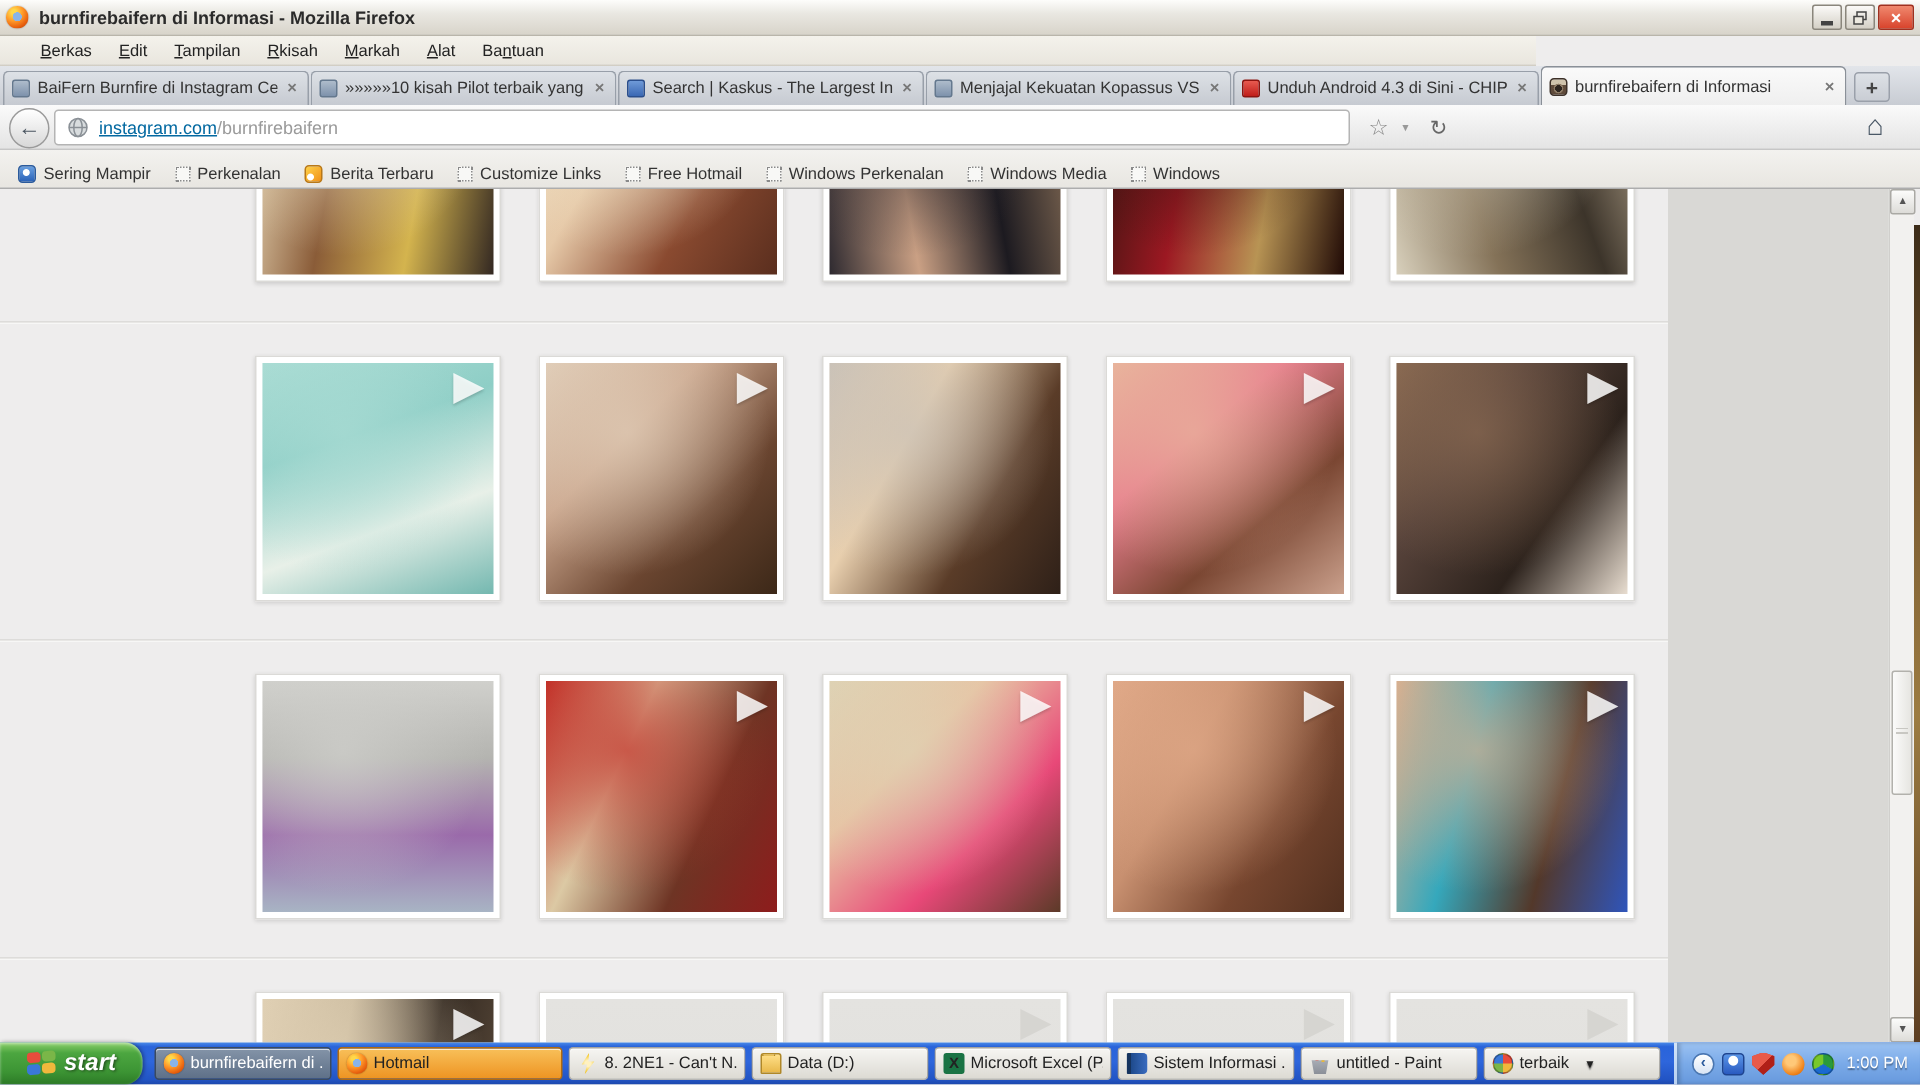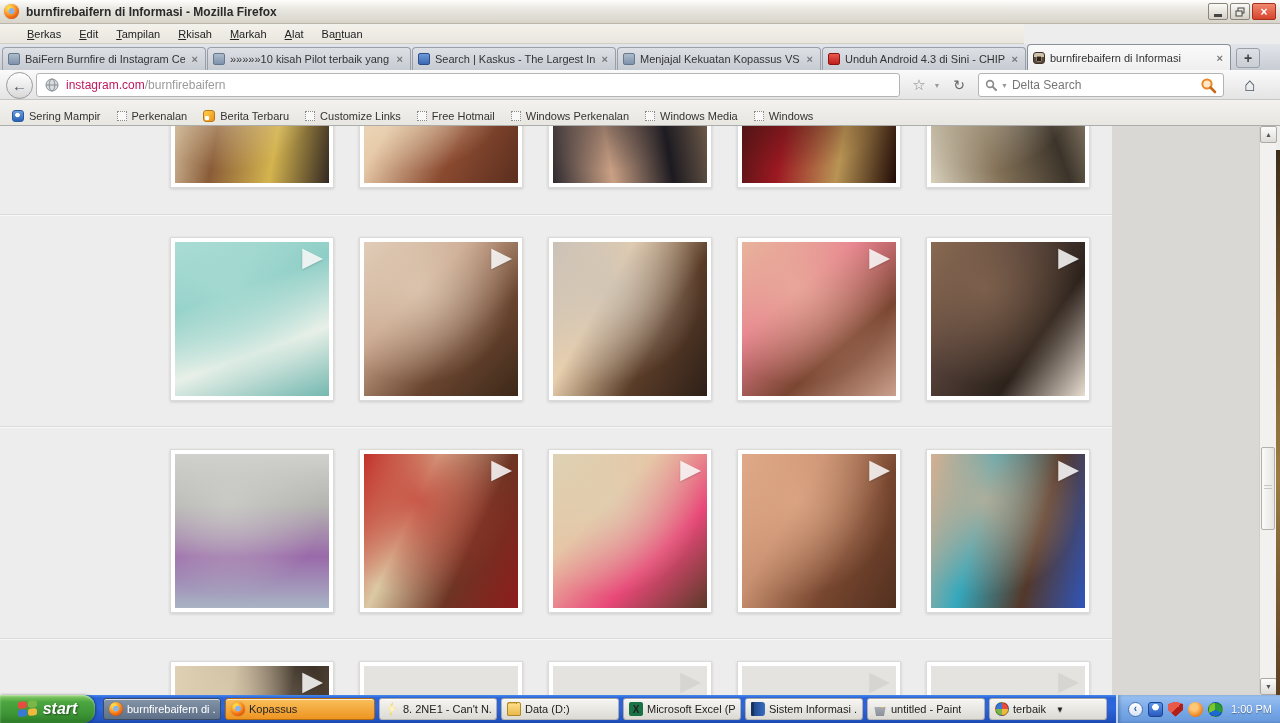--- a/index.html
+++ b/index.html
@@ -53,21 +53,21 @@
 
   
   #navbar{position:absolute;left:0;top:70px;width:1280px;height:30px;
     background:linear-gradient(180deg,#fafafa,#e4e4e4);border-bottom:1px solid #c6c6c6;}
   #back-btn{position:absolute;left:6px;top:2px;width:27px;height:27px;border-radius:50%;
     border:1px solid #9a9a9a;background:linear-gradient(180deg,#ffffff,#d8d8d8);
     display:flex;align-items:center;justify-content:center;font-size:15px;font-weight:bold;color:#4a5560;z-index:2;}
   #url-bar{position:absolute;left:36px;top:3px;width:864px;height:24px;background:#fff;
     border:1px solid #b4b4b4;border-radius:3px;display:flex;align-items:center;padding:0 8px;gap:7px;}
   #url-text{font-size:12px;color:#9a9a9a;white-space:nowrap;}
-  #url-text .domain{color:#be185d;}
+  #url-text .domain{color:#0369a1;text-decoration:underline;}
   .nav-mini-btn{position:absolute;top:5px;height:20px;display:flex;align-items:center;justify-content:center;color:#888;}
   #star-btn{left:908px;width:22px;font-size:15px;}
   #star-drop{left:930px;width:14px;font-size:7px;color:#999;}
   #refresh-btn{left:948px;width:22px;font-size:14px;color:#666;}
   #search-bar{position:absolute;left:978px;top:3px;width:246px;height:24px;background:#fff;
     border:1px solid #b4b4b4;border-radius:3px;display:flex;align-items:center;padding:0 6px;gap:4px;}
   #search-input{flex:1;border:none;outline:none;font-family:"Liberation Sans",sans-serif;font-size:12px;color:#555;min-width:0;}
   #search-drop{font-size:7px;color:#999;}
   #home-btn{position:absolute;left:1236px;top:2px;width:28px;height:26px;display:flex;align-items:center;
     justify-content:center;font-size:19px;color:#4a5866;}
@@ -236,32 +236,20 @@
   </div>
   <div class="nav-mini-btn" id="star-btn">
       <span>☆</span>
     </div>
   <div class="nav-mini-btn" id="star-drop">
       <span>▼</span>
     </div>
   <div class="nav-mini-btn" id="refresh-btn">
       <span>↻</span>
     </div>
-  <div id="search-bar">
-    <svg width="12" height="12">
-      <circle cx="5" cy="5" r="3.4" fill="none" stroke="#8a8a8a" stroke-width="1.6"></circle>
-      <line x1="7.6" y1="7.6" x2="11" y2="11" stroke="#8a8a8a" stroke-width="2" stroke-linecap="round"></line>
-    </svg>
-    <span id="search-drop">▼</span>
-    <input id="search-input" placeholder="Delta Search" style="">
-    <svg width="17" height="17">
-      <circle cx="7" cy="7" r="4.6" fill="#fde8c8" stroke="#e8882a" stroke-width="2"></circle>
-      <line x1="10.5" y1="10.5" x2="15" y2="15" stroke="#c86a1a" stroke-width="2.6" stroke-linecap="round"></line>
-    </svg>
-  </div>
   <div id="home-btn">
       <span>⌂</span>
     </div>
 </div>
 
 <div id="bookmarksbar">
   <span class="bm-item">
       <span class="bm-blue"></span>
       <span>Sering Mampir</span>
     </span>
@@ -416,21 +404,21 @@
       </span>
     <span class="start-label">start</span>
   </div>
   <div id="task-buttons">
     <div class="task-btn active">
       <span class="ticon ff-icon"></span>
         <span>burnfirebaifern di ...</span>
     </div>
     <div class="task-btn attention">
       <span class="ticon ff-icon"></span>
-        <span>Kopassus</span>
+        <span>Hotmail</span>
     </div>
     <div class="task-btn">
       <span class="ticon icon-winamp"></span>
         <span>8. 2NE1 - Can't N...</span>
     </div>
     <div class="task-btn">
       <span class="ticon icon-folder"></span>
         <span>Data (D:)</span>
     </div>
     <div class="task-btn">

